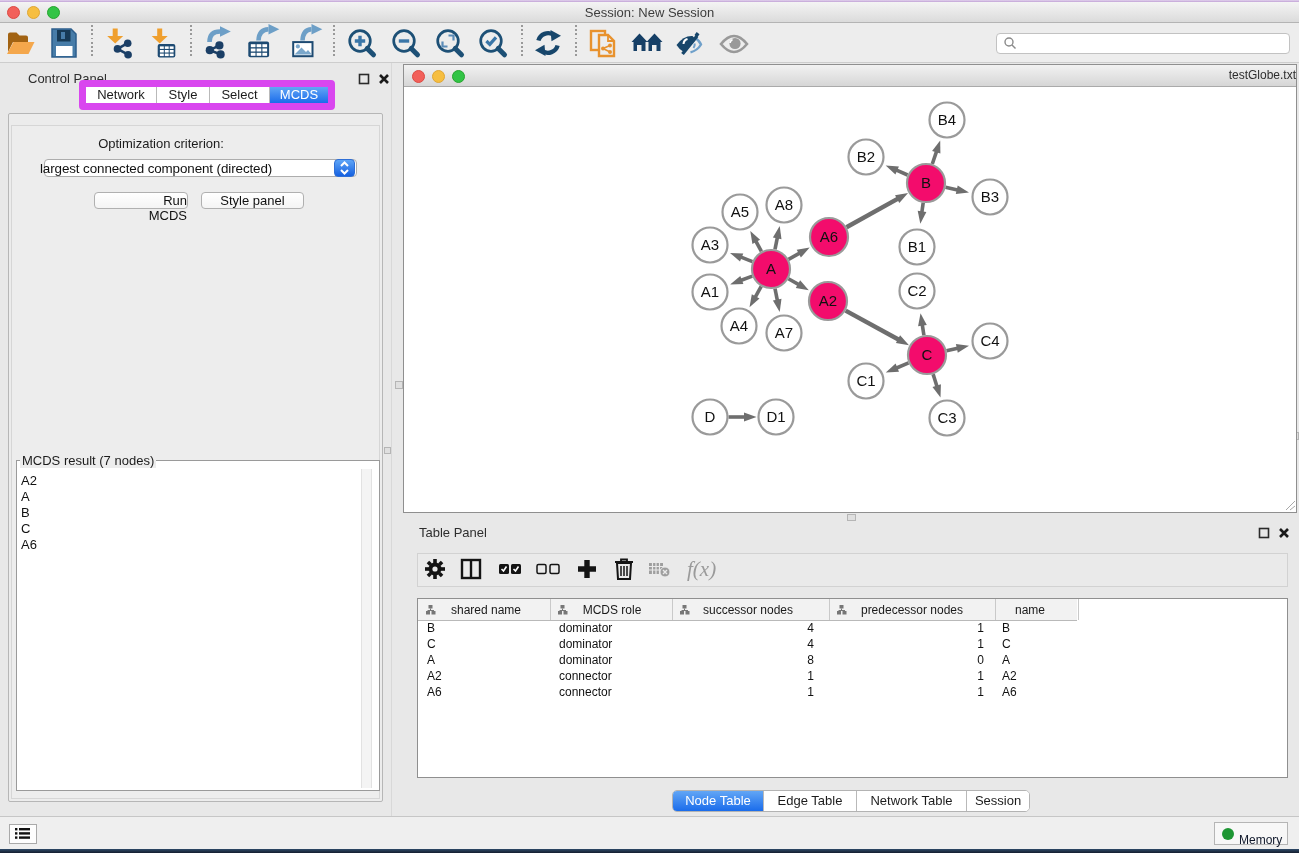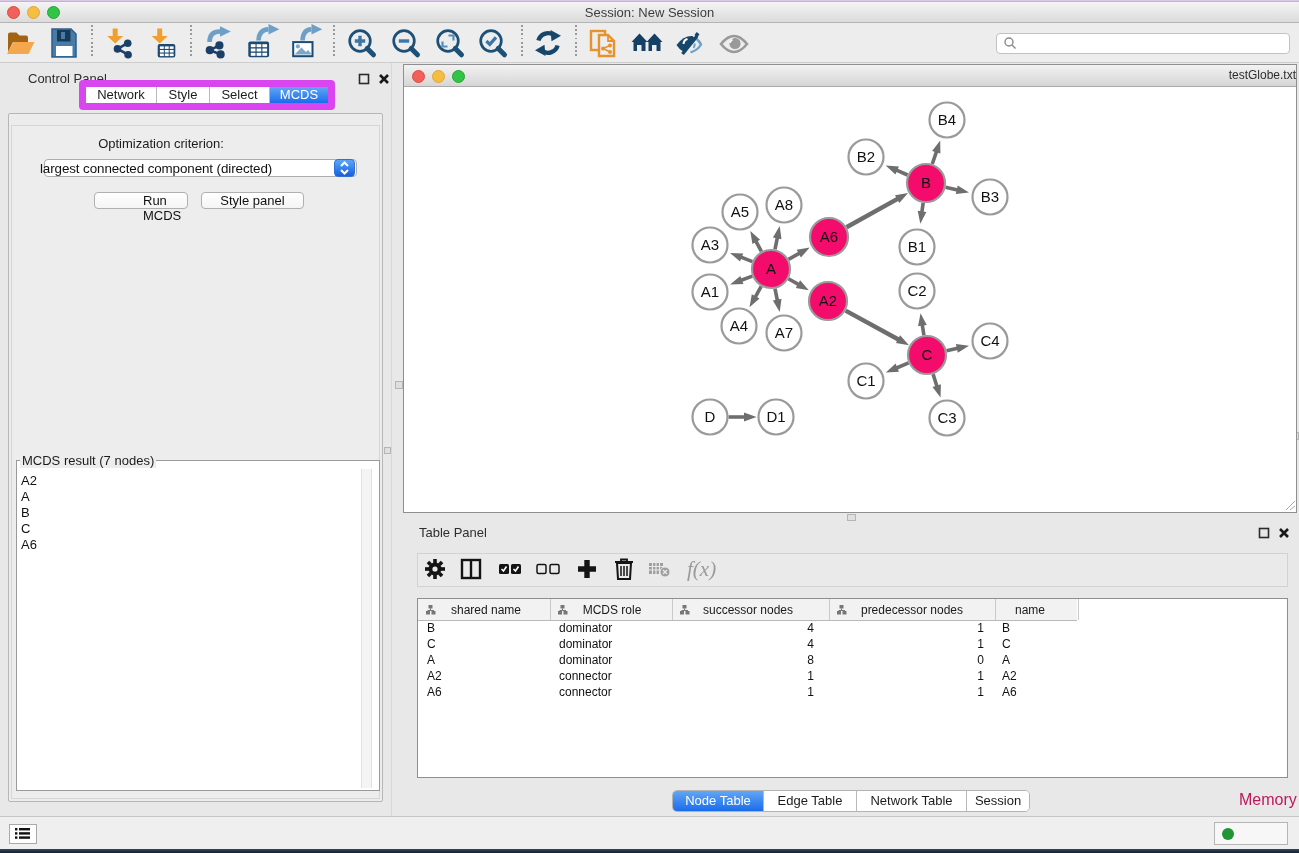--- a/index.html
+++ b/index.html
@@ -182,21 +182,21 @@
 <div class="abs" style="left:8px;top:136px;width:306px;text-align:center;font-size:13px;color:#1c1c1c;">Optimization criterion:</div>
 
 <div class="abs" style="left:44px;top:159px;width:311px;height:16px;background:#fff;border:1px solid #adadad;border-radius:4px;"></div>
 <div class="abs" style="left:40px;top:161px;font-size:13.4px;letter-spacing:-0.1px;color:#111;">largest connected component (directed)</div>
 <div class="abs" style="left:334px;top:159px;width:21px;height:18px;border-radius:4px;background:linear-gradient(#5ea5f7,#1560e0);border:1px solid #2f6fd6;box-sizing:border-box;"></div>
 <svg class="abs" style="left:337px;top:161px;" width="15" height="14" viewBox="0 0 15 14">
 <path d="M4,5 L7.5,1.5 L11,5" fill="none" stroke="#fff" stroke-width="2"></path>
 <path d="M4,9 L7.5,12.5 L11,9" fill="none" stroke="#fff" stroke-width="2"></path>
 </svg>
 
-<div class="abs" style="left:94px;top:192px;width:94px;height:17px;background:linear-gradient(#ffffff,#f4f4f4);border:1px solid #b0b0b0;border-radius:4px;box-sizing:border-box;text-align:left;font-size:13px;color:#111;line-height:15px;padding-left:48px;">Run MCDS</div>
+<div class="abs" style="left:94px;top:192px;width:94px;height:17px;background:linear-gradient(#ffffff,#f4f4f4);border:1px solid #b0b0b0;border-radius:4px;box-sizing:border-box;text-align:right;font-size:13px;color:#111;line-height:15px;padding-left:48px;">Run MCDS</div>
 <div class="abs" style="left:201px;top:192px;width:103px;height:17px;background:linear-gradient(#ffffff,#f4f4f4);border:1px solid #b0b0b0;border-radius:4px;box-sizing:border-box;text-align:center;font-size:13px;color:#111;line-height:15px;">Style panel</div>
 
 <div class="abs" style="left:16px;top:460px;width:364px;height:331px;border:1px solid #9a9a9a;background:#fff;box-sizing:border-box;"></div>
 <div class="abs" style="left:20px;top:453px;background:#ededed;padding:0 2px;font-size:13px;color:#1c1c1c;">MCDS result (7 nodes)</div>
 <div class="abs" style="left:21px;top:473px;font-size:13px;color:#111;line-height:16px;">A2<br>A<br>B<br>C<br>A6</div>
 <div class="abs" style="left:361px;top:469px;width:9px;height:319px;background:#f4f4f4;border-left:1px solid #e2e2e2;border-right:1px solid #e2e2e2;"></div>
 
 <div class="abs" style="left:391px;top:63px;width:1px;height:753px;background:#d8d8d8;"></div>
 <div class="abs" style="left:395px;top:381px;width:6px;height:6px;background:#dfdfdf;border:1px solid #b5b5b5;"></div>
 <div class="abs" style="left:1292px;top:432px;width:5px;height:6px;background:#dfdfdf;border:1px solid #b5b5b5;"></div>
@@ -440,15 +440,15 @@
       <rect x="0" y="0" width="2.4" height="2.4"></rect>
       <rect x="0" y="4.2" width="2.4" height="2.4"></rect>
       <rect x="0" y="8.4" width="2.4" height="2.4"></rect>
       <rect x="4" y="0" width="11" height="2.4"></rect>
       <rect x="4" y="4.2" width="11" height="2.4"></rect>
       <rect x="4" y="8.4" width="11" height="2.4"></rect>
     </g>
 </svg>
 <div class="abs" style="left:1214px;top:822px;width:74px;height:23px;background:#f7f7f7;border:1px solid #b5b5b5;box-sizing:border-box;"></div>
 <div class="abs" style="left:1222px;top:828px;width:12px;height:12px;border-radius:50%;background:#1d9633;"></div>
-<div class="abs" style="left:1239px;top:791px;font-size:16px;color:#be185d;">Memory</div>
+<div class="abs" style="left:1239px;top:833px;font-size:12px;color:#0f172a;">Memory</div>
 
 <div class="abs" style="left:0;top:849px;width:1299px;height:4px;background:linear-gradient(#2e4a68,#141d2e);"></div>
 
 </body></html>

